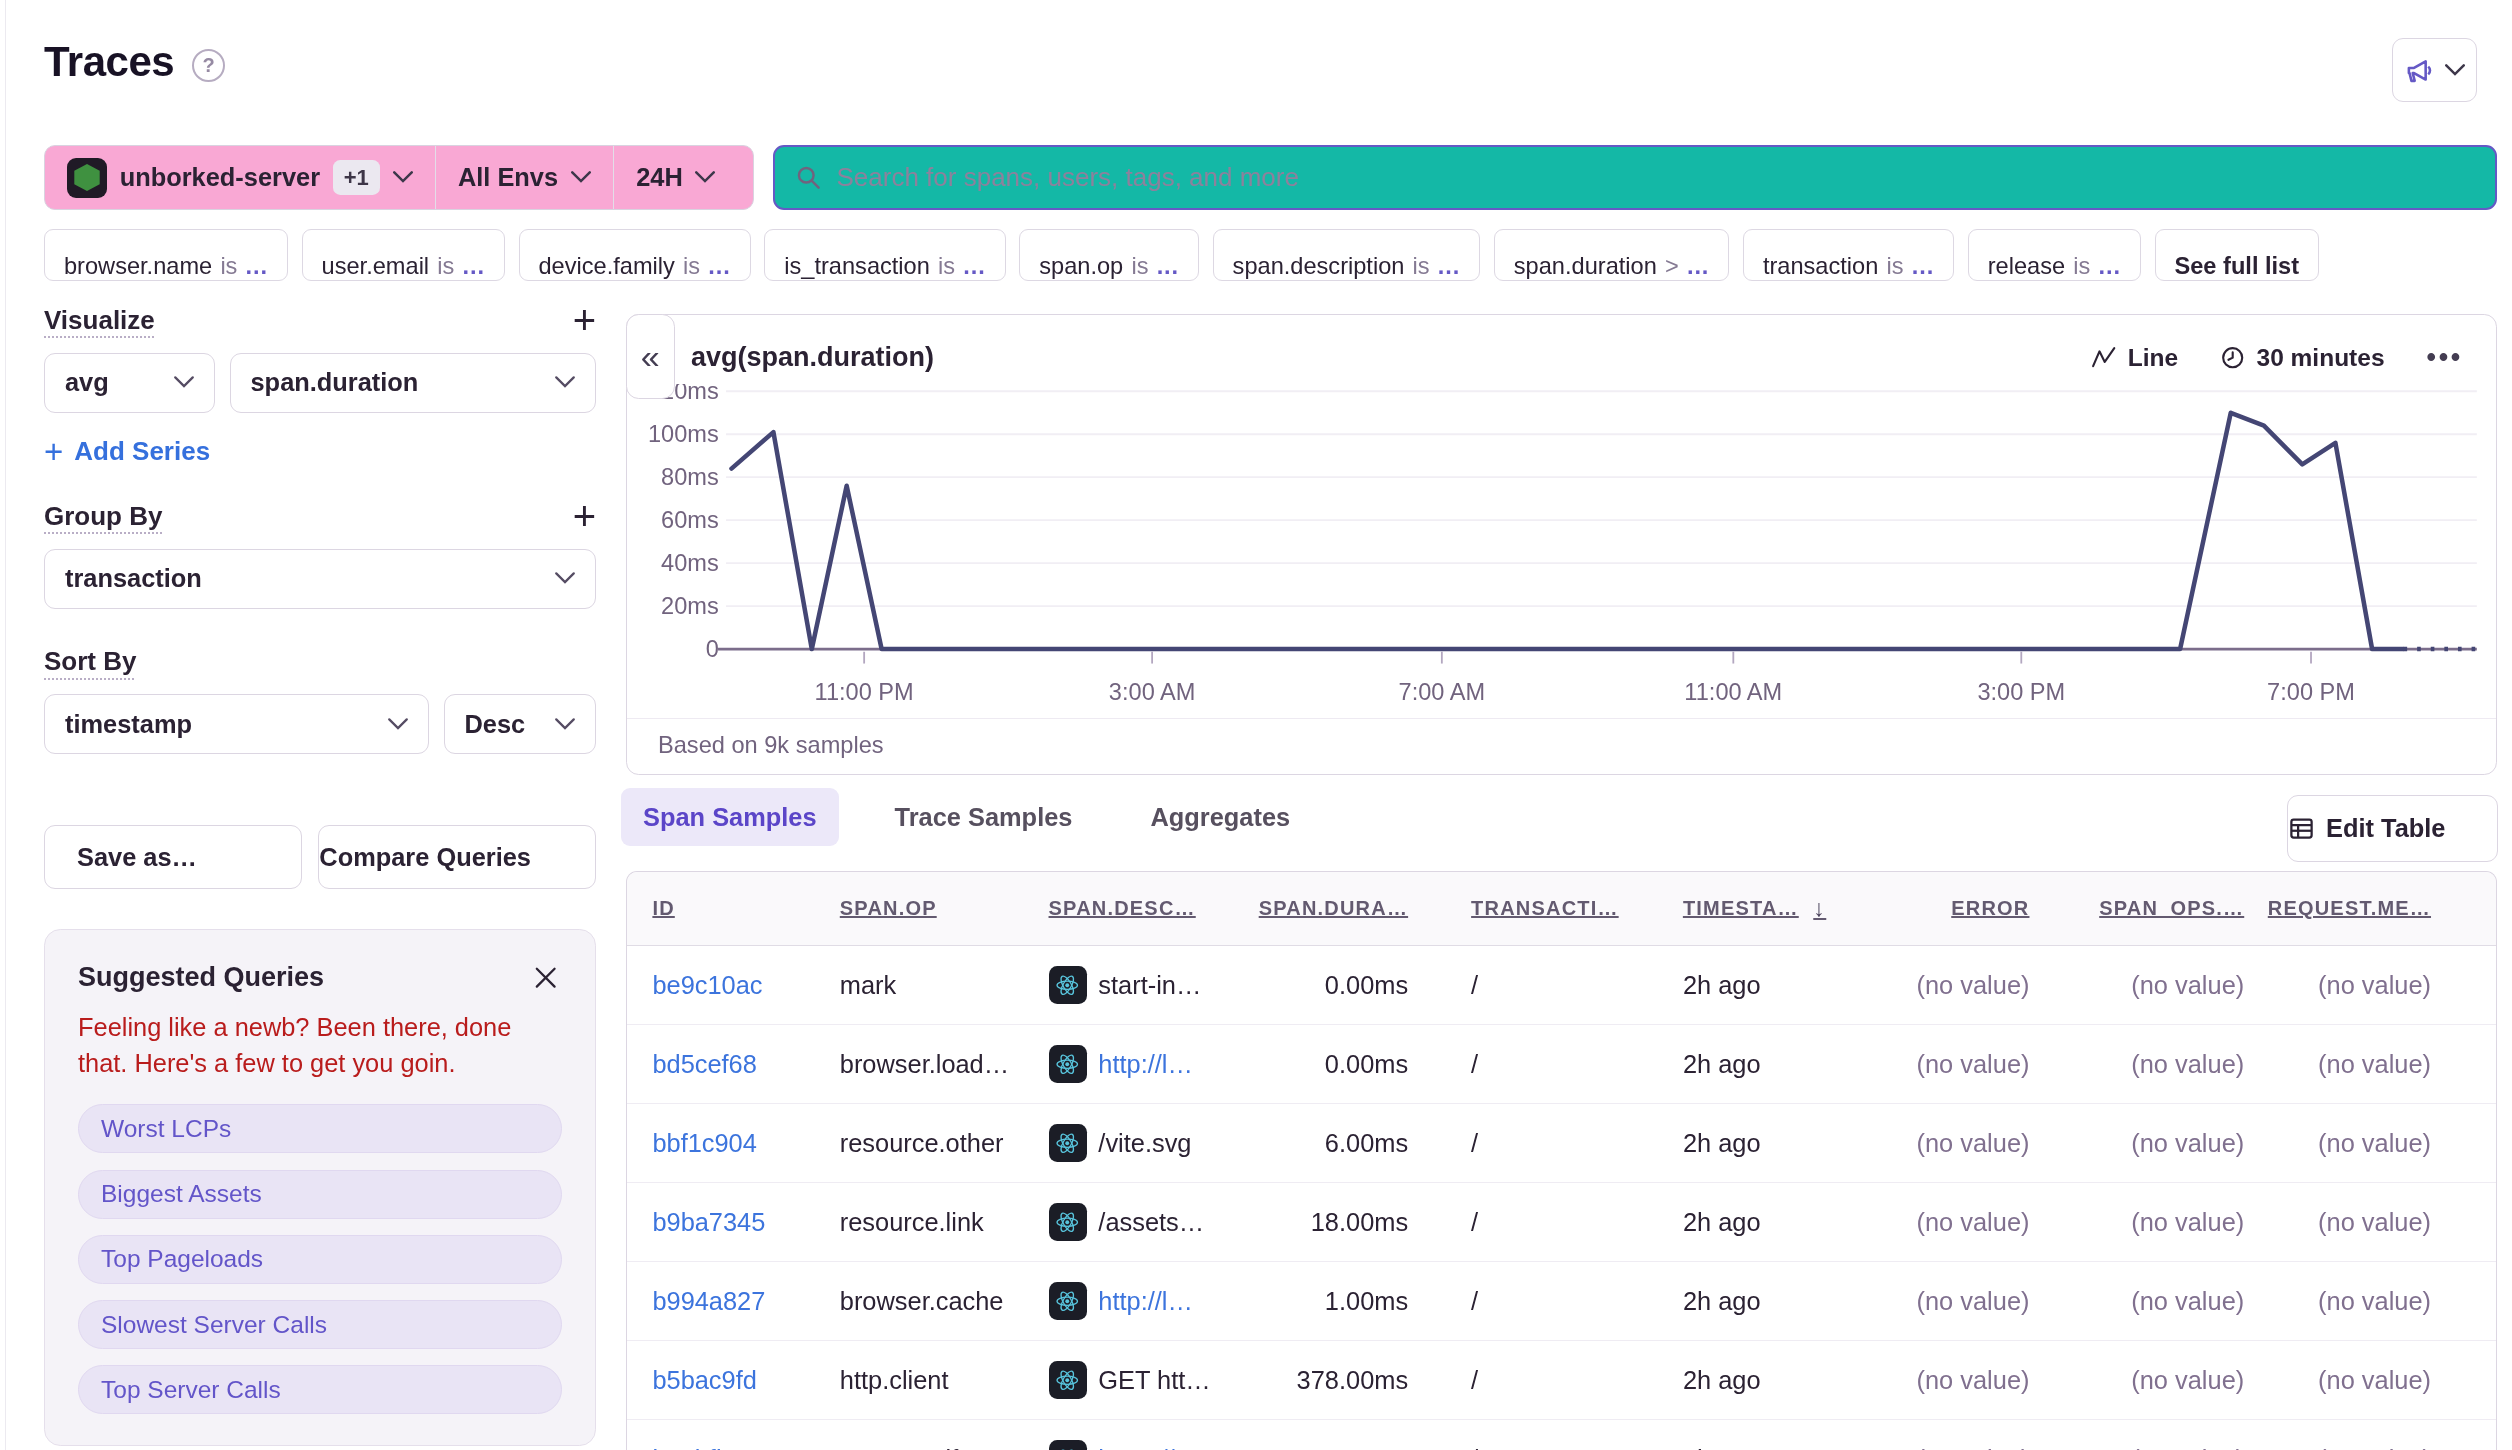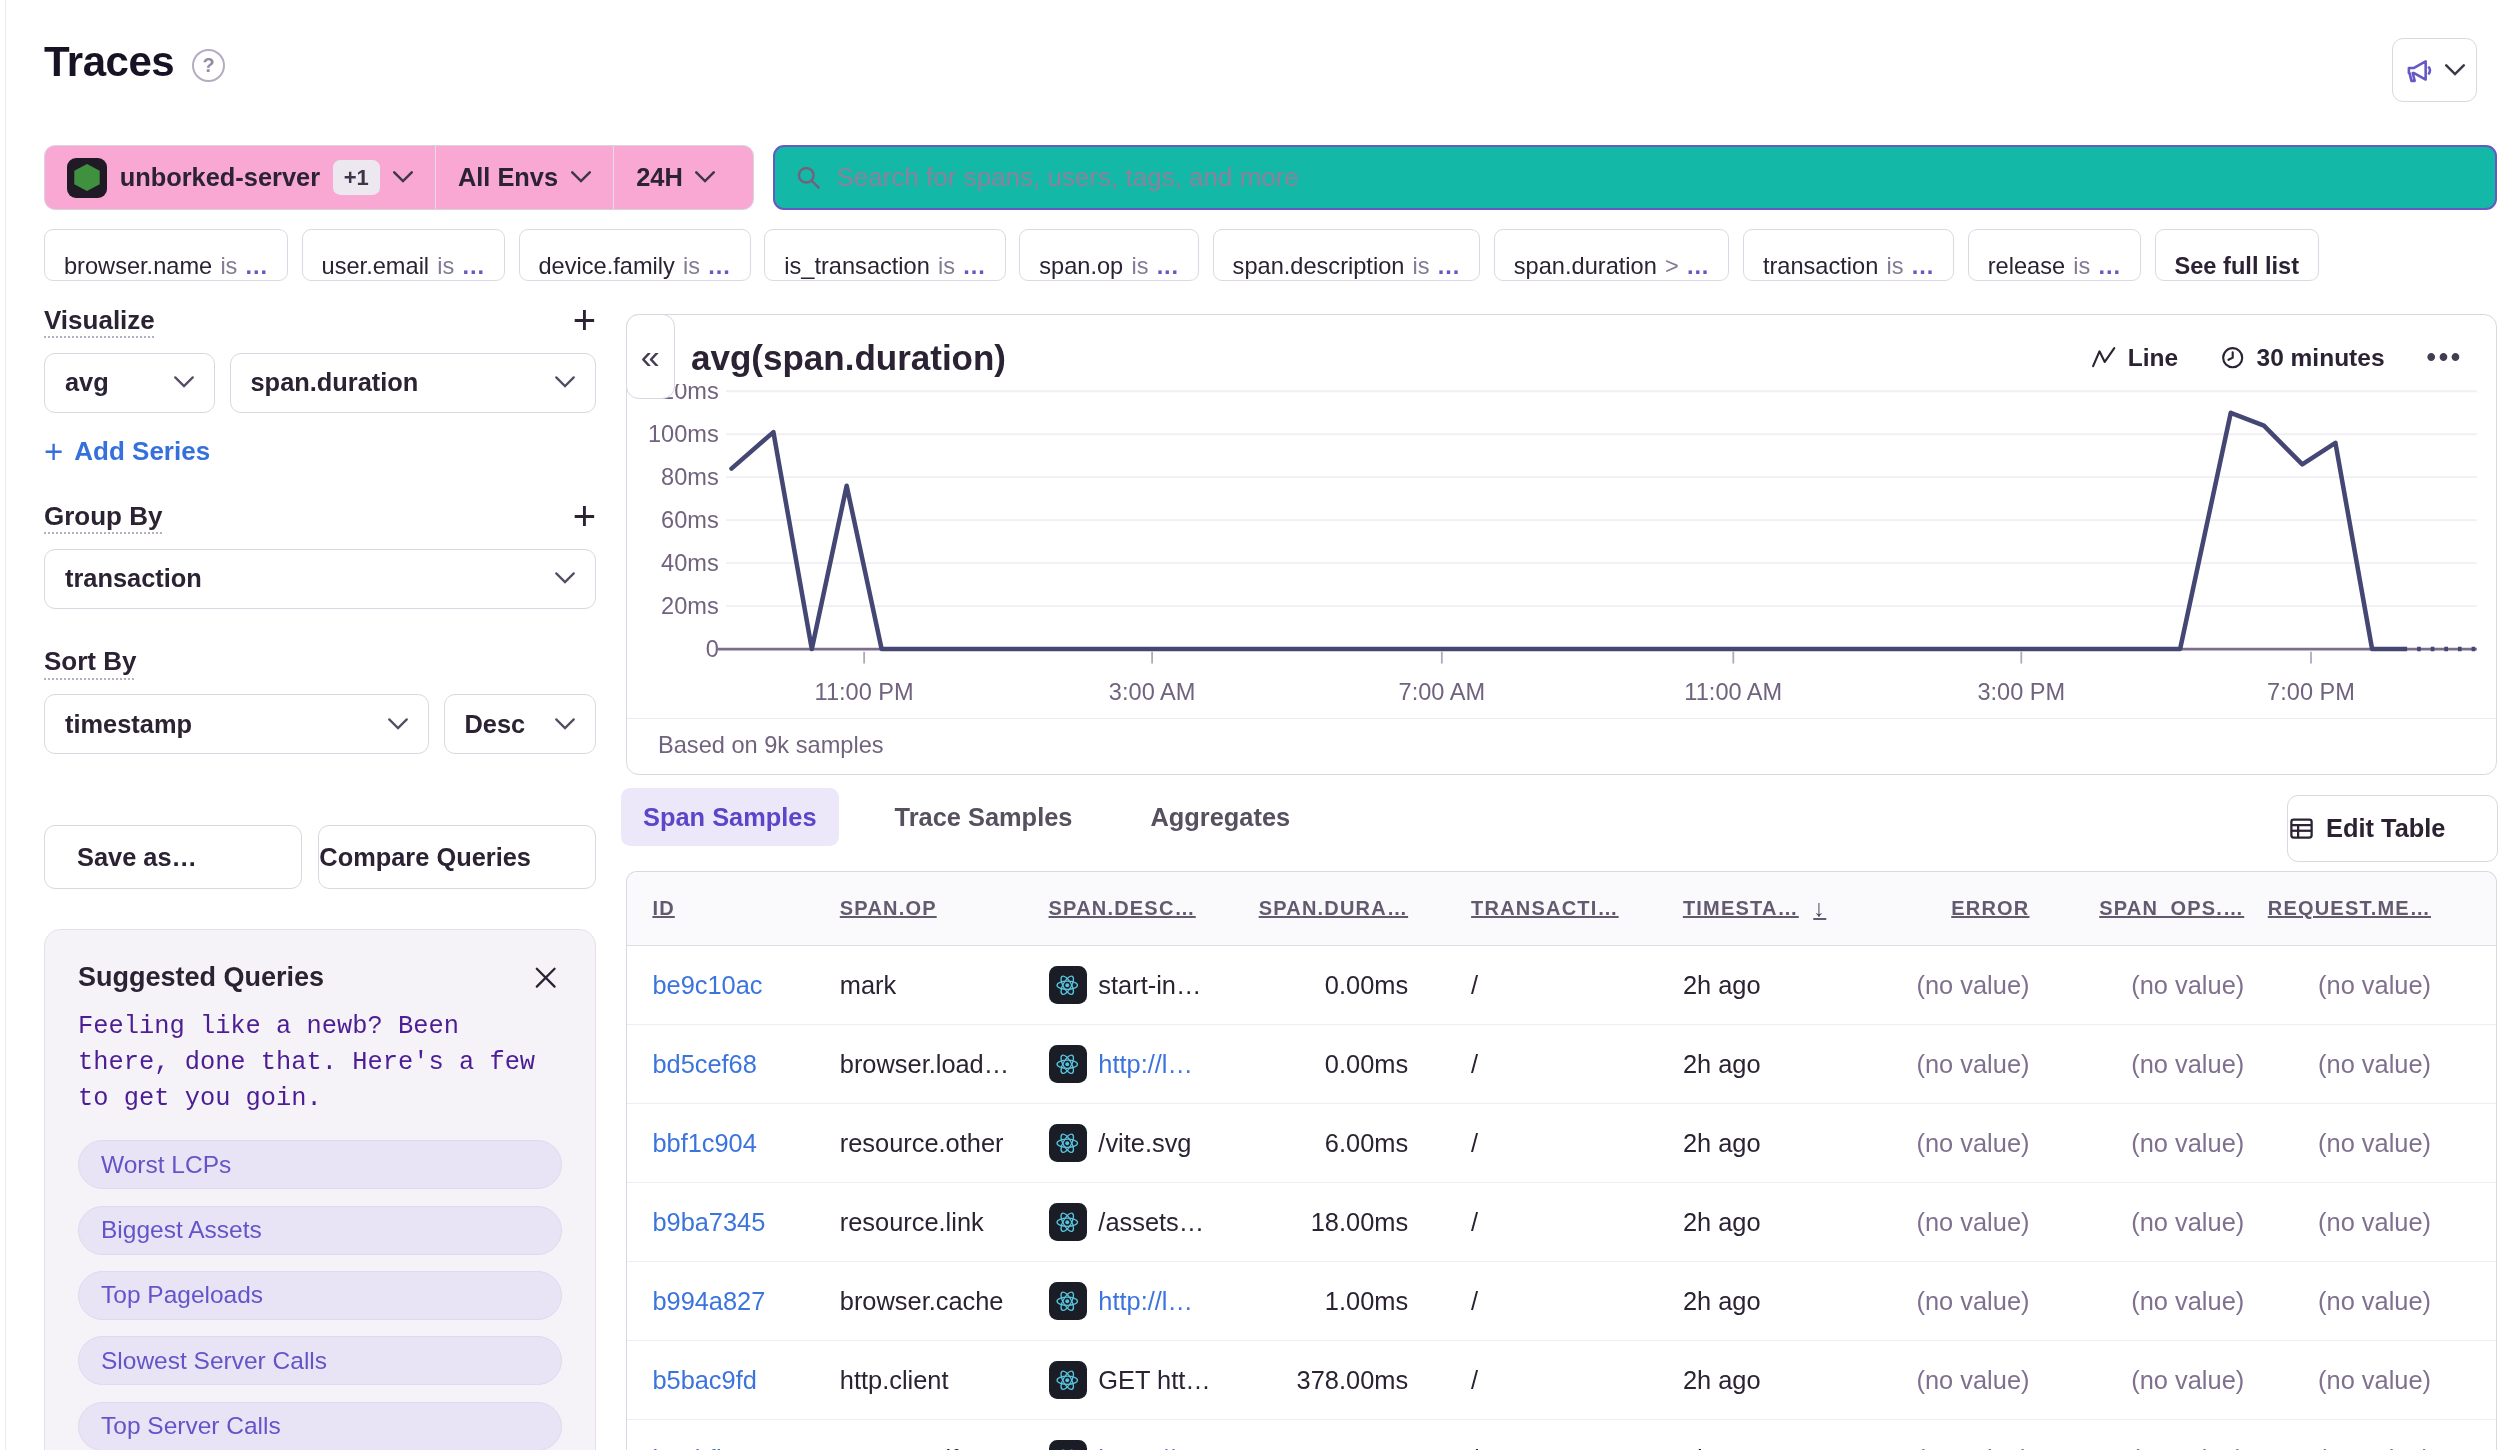--- a/index.html
+++ b/index.html
@@ -53,29 +53,29 @@
   .mb-sortrow { margin-bottom:71px; }
   .btn-row { display:flex; gap:16.3px; margin-bottom:40px; }
   .btn { display:flex; align-items:center; justify-content:flex-start; gap:11px; background:#fff; border:1.4px solid #dcd6e2; border-radius:11px; font-size:25.4px; font-weight:700; color:#2b2233; cursor:pointer; font-family:inherit; }
   .save-btn { width:258px; height:64px;padding-left:32px; }
   .compare-btn { flex:1; height:64px; }
 
   .suggested-panel { background:#f5f3f8; border:1.4px solid #e5dfeb; border-radius:16.3px; padding:31px 33px; }
   .sq-head { display:flex; justify-content:space-between; align-items:center; }
   .sq-title { font-size:27px; font-weight:700; color:#2b2233; }
   .close-btn { background:none; border:none; cursor:pointer; padding:3.6px; }
-  .sq-body { margin-top:14.5px; font-size:25.4px; color:#4c1d95; line-height:1.42;font-family:Liberation Mono, monospace; }
+  .sq-body { margin-top:14.5px; font-size:25.4px; color:#b91c1c; line-height:1.42; }
   .sq-chips { margin-top:23.6px; display:flex; flex-wrap:wrap; gap:16.3px 14.5px;flex-direction:column; }
   .sq-pill { height:49px; display:inline-flex; align-items:center; padding:0 22px; border-radius:907px; background:#e9e4f5; border:1.4px solid #e0d8f0; color:#6355c9; font-size:24.5px; cursor:pointer; font-family:inherit; }
 
   
   .chart-card { position:absolute; left:626px; top:314px; width:1871px; height:461px; border:1.4px solid #dcd6e2; border-radius:12.7px; background:#fff; }
   .collapse-tab { position:absolute; left:-1.4px; top:-1.4px; width:49px; height:85px; background:#fff; border:1.4px solid #dcd6e2; border-radius:12.7px; display:flex; align-items:center; justify-content:center; font-size:34px; color:#443d52; cursor:pointer; z-index:3; font-family:inherit; }
   .chart-header { height:69px; display:flex; align-items:center; padding:16.3px 33px 0 64px; }
-  .chart-title { font-size:35px; font-weight:700; color:#2b2233; }
+  .chart-title { font-size:27px; font-weight:700; color:#2b2233; }
   .chart-controls { margin-left:auto; display:flex; align-items:center; gap:42px; }
   .chart-control { display:flex; align-items:center; gap:11px; font-size:24.5px; font-weight:600; color:#2b2233; cursor:pointer; background:none; border:none; font-family:inherit; }
   .ellipsis-btn { font-size:27px; font-weight:700; letter-spacing:2.7px; color:#443d52; cursor:pointer; background:none; border:none; font-family:inherit; }
   .chart-footer { border-top:1.4px solid #eeeaf2; height:54px; display:flex; align-items:center; padding-left:31px; font-size:23.6px; color:#71637e; }
   #chart-svg { display:block; }
 
   
   .tabs-row { position:absolute; left:621px; top:788px; display:flex; align-items:center; gap:34px; }
   .tab { font-size:25.4px; font-weight:600; color:#57505f; padding:14.5px 22px; border-radius:9px; cursor:pointer; background:none; border:none; font-family:inherit; }
   .tab.active { background:#ece8f9; color:#5b45c8; font-weight:700; }

